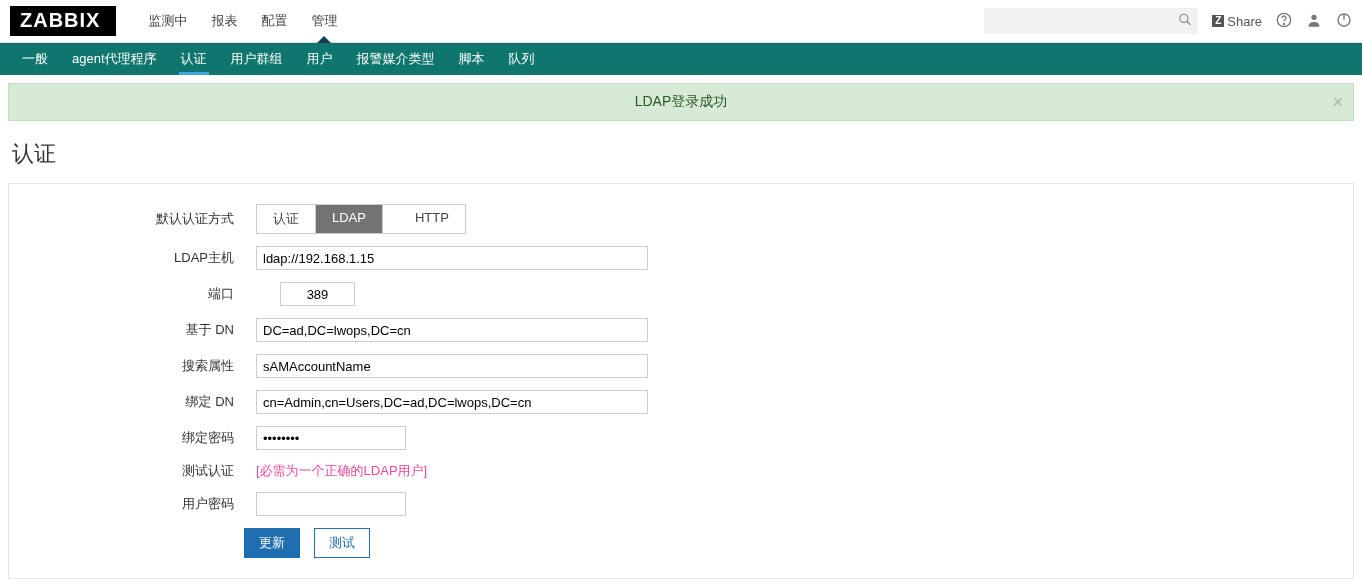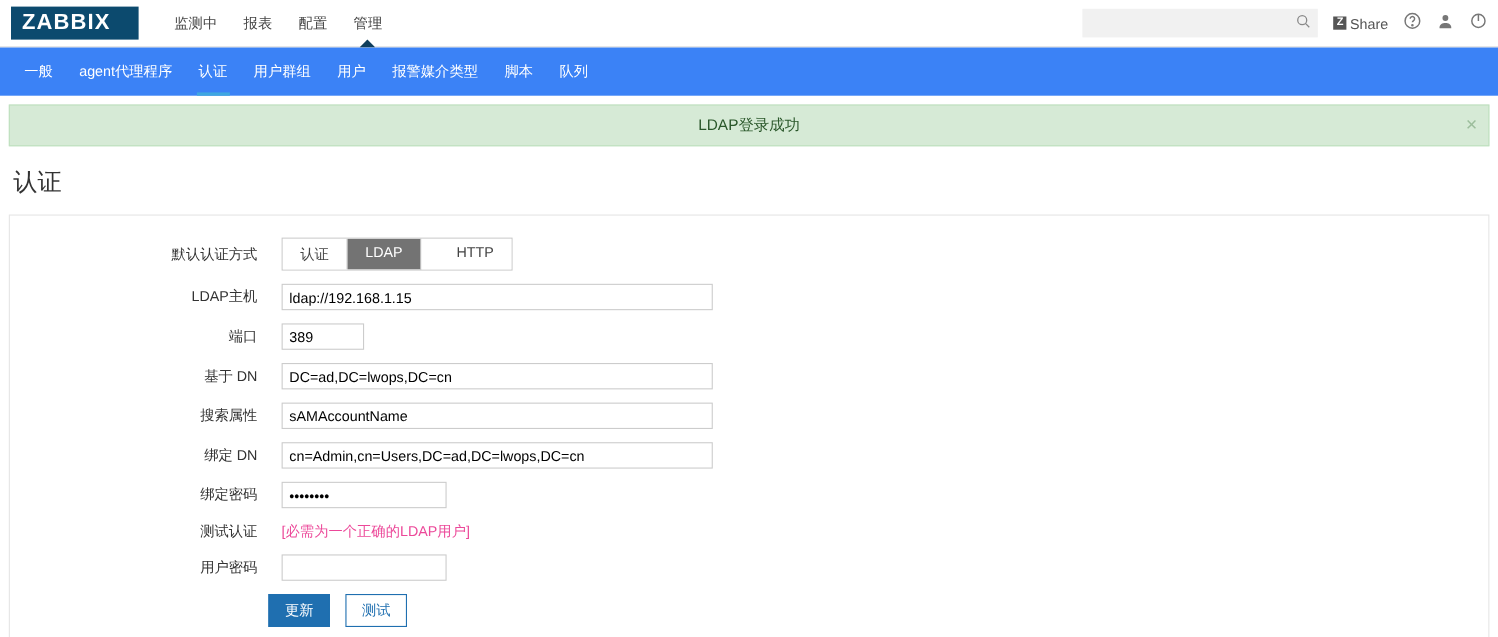--- a/index.html
+++ b/index.html
@@ -14,27 +14,27 @@
   
   .topbar {
     display: flex;
     align-items: center;
     height: 42px;
     padding: 0 10px;
     border-bottom: 1px solid #e0e0e0;
     position: relative;
   }
   .logo {
-    background: #0c4a6e;
+    background: #000000;
     color: #fff;
     font-weight: bold;
     font-family: Arial, sans-serif;
     font-size: 20px;
     letter-spacing: 1px;
-    padding: 3px 26px 4px 10px;
+    padding: 3px 16px 4px 10px;
     margin-right: 20px;
   }
   .topnav {
     display: flex;
     height: 100%;
   }
   .topnav-item {
     display: flex;
     align-items: center;
     padding: 0 12px;
@@ -101,23 +101,23 @@
     background:#555;
     color:#fff;
     font-size:10px;
     font-weight:bold;
     width:12px; height:12px;
     line-height:12px;
     text-align:center;
   }
   
   .subnav {
-    background: #3b82f6;
-    display: flex;
-    height: 44px;
+    background: #0f766e;
+    display: flex;
+    height: 32px;
     align-items: stretch;
     padding: 0 10px;
   }
   .subnav-item {
     color: #fff;
     display: flex;
     align-items: center;
     padding: 0 12px;
     cursor: pointer;
     font-size: 13px;
@@ -204,21 +204,21 @@
   }
   input.txt {
     height: 24px;
     border: 1px solid #ccc;
     padding: 0 6px;
     font-size: 13px;
     box-sizing: border-box;
     outline: none;
   }
   .w450 { width: 392px; }
-  .w75  { width: 75px; }
+  .w75  { width: 75px; text-align: center; margin-left: 24px;}
   .w150 { width: 150px; }
   input.readonly{
     background:#f4f4f4;
     color:#666;
   }
   .helper-text{
     color:#ec4899;
   }
   .btn {
     border: 1px solid #1f6fb0;

